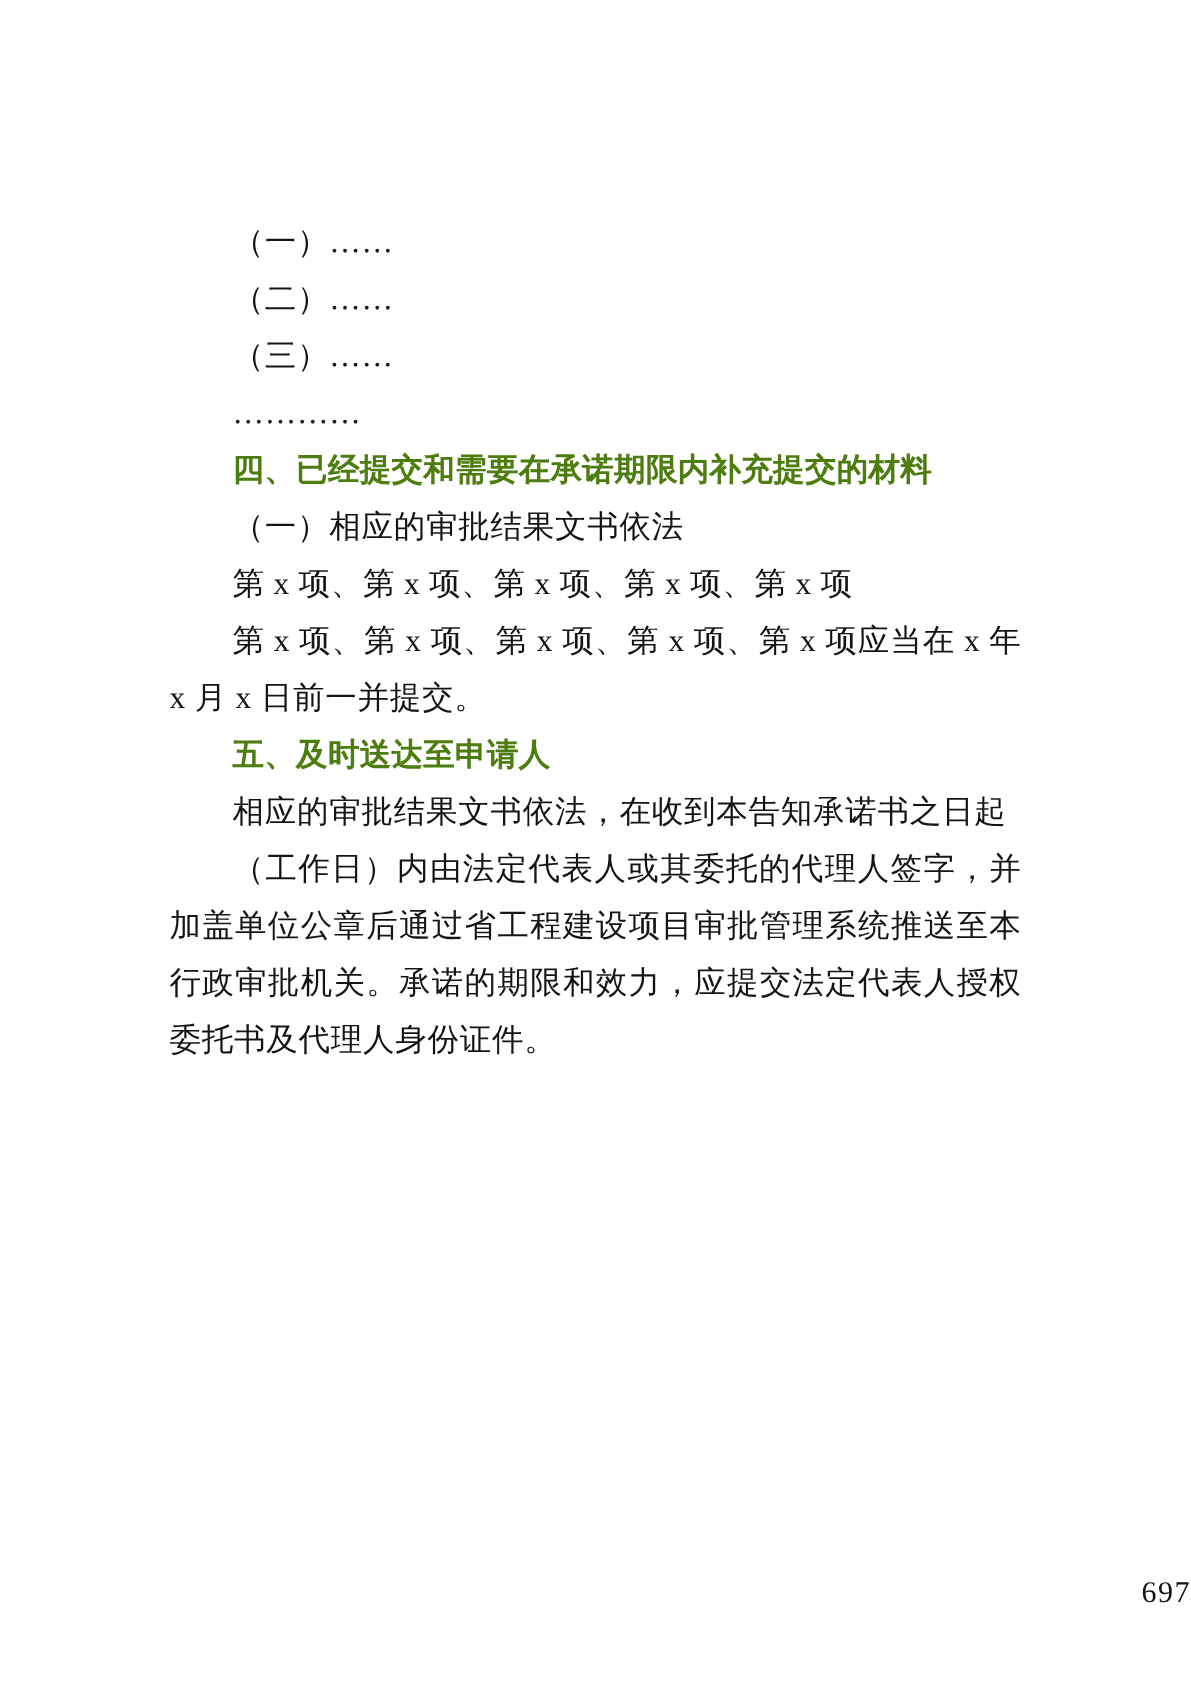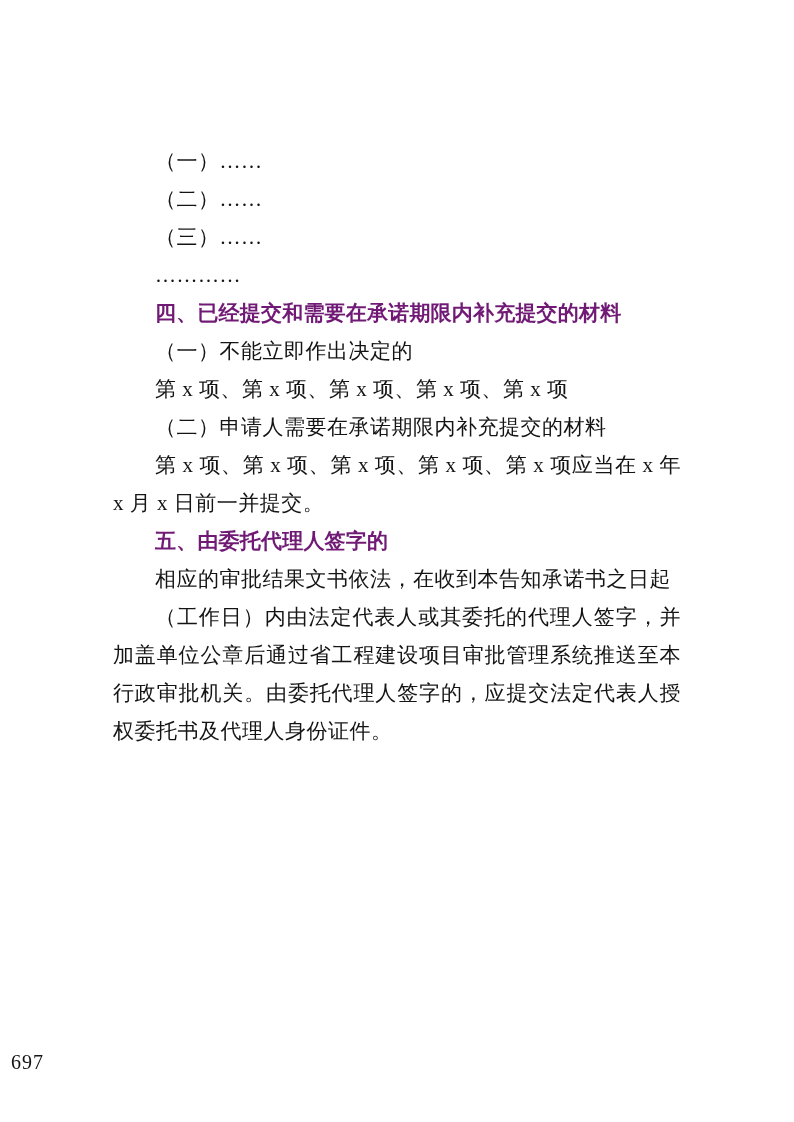--- a/index.html
+++ b/index.html
@@ -30,50 +30,49 @@
     letter-spacing: 0.5px;
     color: #141414;
   }
   .para.no-justify {
     text-align: left;
   }
   .para.heading {
     font-family: Liberation Serif, serif;
     font-weight: 700;
     letter-spacing: 0.2px;
-    color: #701a75;
+    color: #4d7c0f;
   }
   .footer {
     position: absolute;
     left: 11px;
     right: 0;
     bottom: 48px;
-    text-align: left;
+    text-align: right;
   }
   .page-number {
     font-size: 20px;
     letter-spacing: 1px;
     color: #141414;
     font-family: "Liberation Serif", "DejaVu Serif", serif;
   }
 </style>
 </head>
 <body>
 
 <div class="page">
   <main class="content">
     <p class="para no-justify">（一）……</p>
     <p class="para no-justify">（二）……</p>
     <p class="para no-justify">（三）……</p>
     <p class="para no-justify">…………</p>
     <p class="para heading no-justify">四、已经提交和需要在承诺期限内补充提交的材料</p>
-    <p class="para no-justify">（一）不能立即作出决定的</p>
+    <p class="para no-justify">（一）相应的审批结果文书依法</p>
     <p class="para no-justify">第 x 项、第 x 项、第 x 项、第 x 项、第 x 项</p>
-    <p class="para no-justify">（二）申请人需要在承诺期限内补充提交的材料</p>
     <p class="para">第 x 项、第 x 项、第 x 项、第 x 项、第 x 项应当在 x 年 x 月 x 日前一并提交。</p>
-    <p class="para heading no-justify">五、由委托代理人签字的</p>
+    <p class="para heading no-justify">五、及时送达至申请人</p>
     <p class="para no-justify">相应的审批结果文书依法，在收到本告知承诺书之日起</p>
-    <p class="para">（工作日）内由法定代表人或其委托的代理人签字，并加盖单位公章后通过省工程建设项目审批管理系统推送至本行政审批机关。由委托代理人签字的，应提交法定代表人授权委托书及代理人身份证件。</p>
+    <p class="para">（工作日）内由法定代表人或其委托的代理人签字，并加盖单位公章后通过省工程建设项目审批管理系统推送至本行政审批机关。承诺的期限和效力，应提交法定代表人授权委托书及代理人身份证件。</p>
   </main>
   <footer class="footer">
     <span class="page-number">697</span>
   </footer>
 </div>
 
 </body></html>

